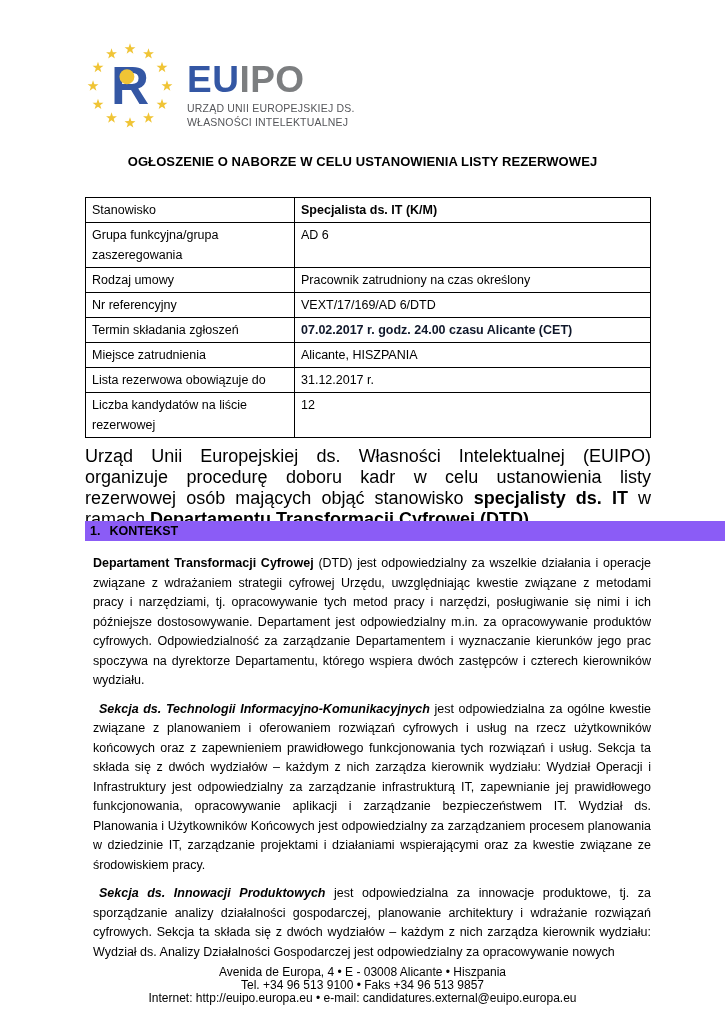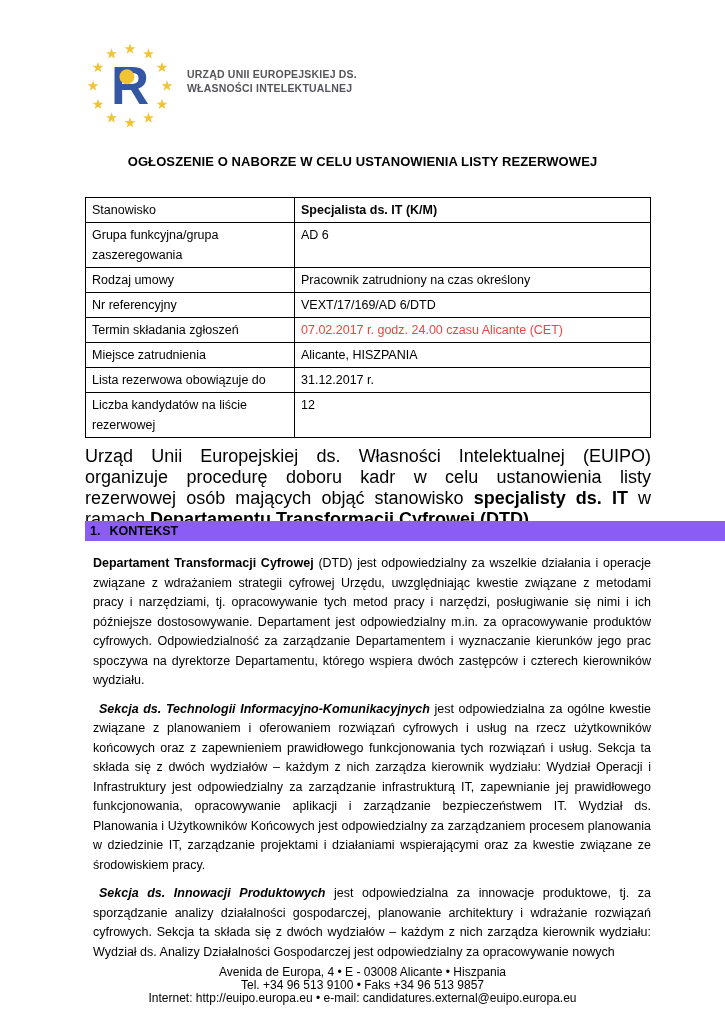--- a/index.html
+++ b/index.html
@@ -7,32 +7,32 @@
     position:relative;width:725px;height:1024px;background:#ffffff;
     font-family:"Liberation Sans",sans-serif;color:#000;overflow:hidden;
   }
   
   .logo{position:absolute;left:86px;top:42px;display:flex;align-items:flex-start;}
   .emblem{width:88px;height:88px;flex:0 0 auto;}
   .wordmark{margin-left:13px;margin-top:21px;}
   .brand{font-size:37px;font-weight:bold;line-height:34px;letter-spacing:0.5px;}
   .brand .eu{color:#3457a4;}
   .brand .ipo{color:#7c7e80;}
-  .brand-sub{margin-top:4px;font-size:10.5px;font-weight:bold;color:#55565a;line-height:14px;letter-spacing:0.2px;}
+  .brand-sub{margin-top:4px;font-size:10.5px;font-weight:normal;color:#55565a;line-height:14px;letter-spacing:0.2px;}
   
   .doc-title{position:absolute;top:154px;left:0;width:725px;text-align:center;
     font-size:13px;font-weight:bold;letter-spacing:0.1px;}
   
   .info-table{position:absolute;top:197px;left:85px;width:566px;border-collapse:collapse;}
   .info-table td{border:1px solid #000;font-size:12.5px;line-height:20px;
     padding:2px 6px;vertical-align:top;}
   .info-table td.t-label{width:196px;}
   .info-table tr.dbl td{height:40px;}
   .v-bold{font-weight:bold;}
-  .v-red{font-weight:normal;color:#ef4444;}
+  .v-red{font-weight:bold;color:#0f172a;}
   
   .intro{position:absolute;top:446px;left:85px;width:566px;
     font-size:18px;line-height:21px;text-align:justify;}
   
   .section-heading{position:absolute;top:521px;left:85px;width:664px;box-sizing:border-box;
     background:#8b5cf6;font-size:12.5px;font-weight:bold;padding:2px 5px;line-height:16px;}
   .section-heading .num{margin-right:9px;}
   
   .body-text{position:absolute;top:554px;left:85px;width:566px;}
   .body-text p{margin:0 0 9px 8px;font-size:12.5px;line-height:19.5px;text-align:justify;}
@@ -64,20 +64,23 @@
         <use href="#st" transform="rotate(210) translate(0,-42) rotate(-210)"></use>
         <use href="#st" transform="rotate(240) translate(0,-42) rotate(-240)"></use>
         <use href="#st" transform="rotate(270) translate(0,-42) rotate(-270)"></use>
         <use href="#st" transform="rotate(300) translate(0,-42) rotate(-300)"></use>
         <use href="#st" transform="rotate(330) translate(0,-42) rotate(-330)"></use>
       </g>
       <text x="50" y="71" text-anchor="middle" font-family="Liberation Sans, sans-serif" font-size="60" font-weight="bold" fill="#3457a4">R</text>
       <circle cx="46.5" cy="39.5" r="8.5" fill="#f0c435"></circle>
     </svg>
     <div class="wordmark">
+      <div class="brand">
+        <span class="eu">EU</span><span class="ipo">IPO</span>
+      </div>
       <div class="brand-sub">
         <div>URZĄD UNII EUROPEJSKIEJ DS.</div>
         <div>WŁASNOŚCI INTELEKTUALNEJ</div>
       </div>
     </div>
   </div>
 
   <div class="doc-title">OGŁOSZENIE O NABORZE W CELU USTANOWIENIA LISTY REZERWOWEJ</div>
 
   <table class="info-table">

